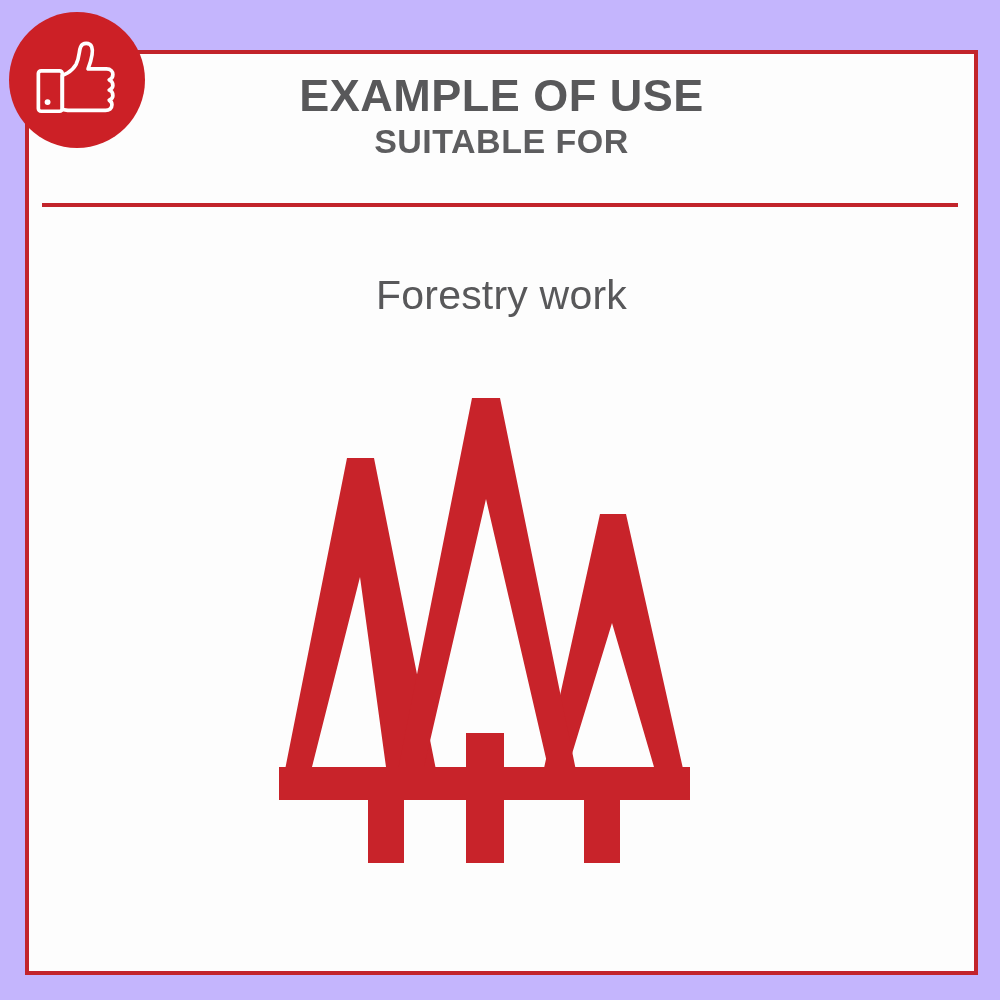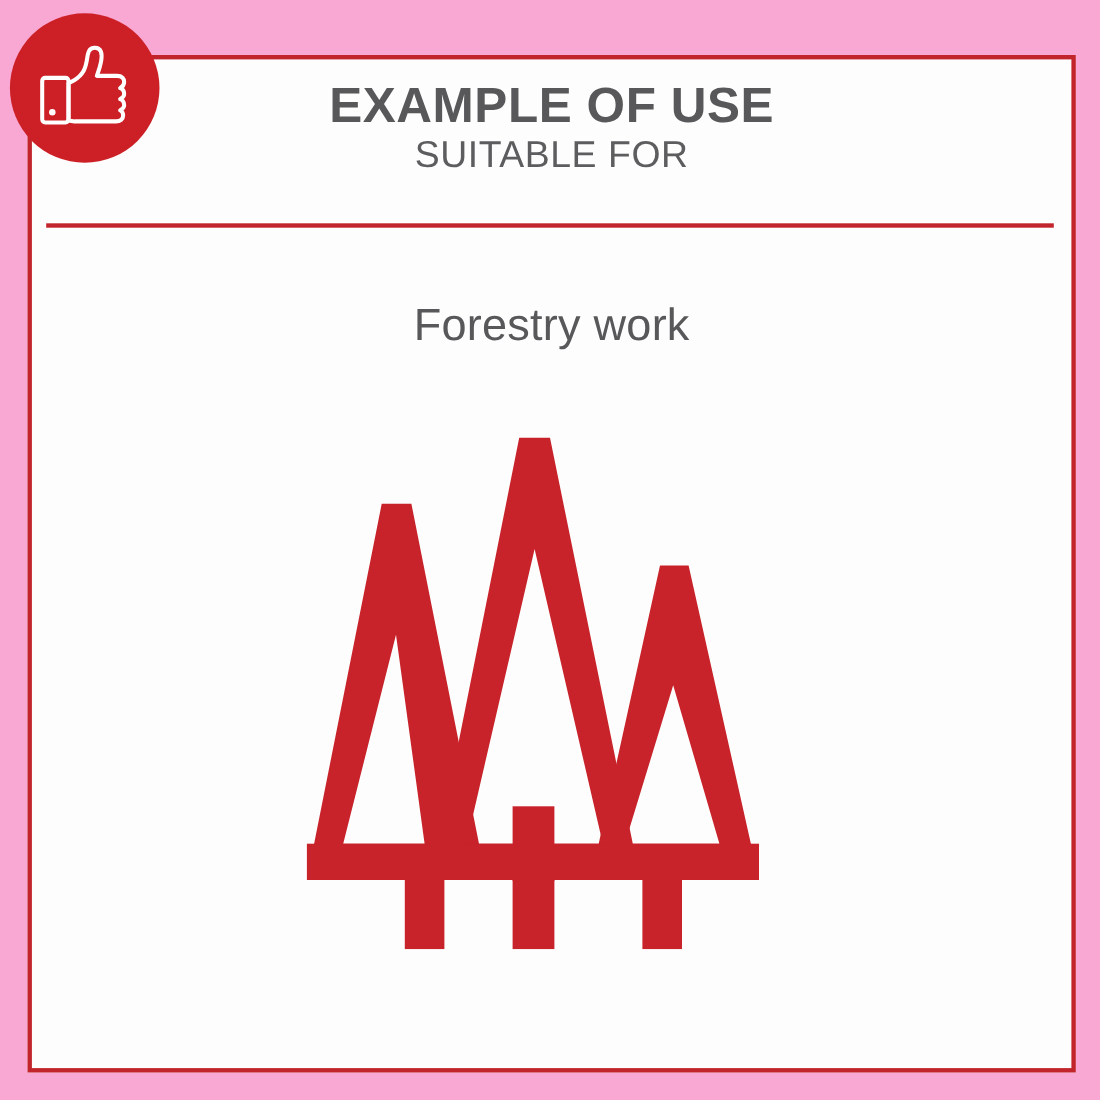--- a/index.html
+++ b/index.html
@@ -10,21 +10,21 @@
     width: 1000px;
     height: 1000px;
     background: #ffffff;
     font-family: "Liberation Sans", sans-serif;
     overflow: hidden;
   }
   .page {
     position: relative;
     width: 1000px;
     height: 1000px;
-    background: #f9a8d4;
+    background: #c4b5fd;
   }
 
   
   .frame {
     position: absolute;
     left: 25px;
     top: 50px;
     width: 953px;
     height: 925px;
     border: 4px solid #c2242b;
@@ -64,21 +64,21 @@
   .title-main {
     font-size: 45px;
     font-weight: bold;
     color: #58585a;
     letter-spacing: 0.5px;
     line-height: 1.05;
     white-space: nowrap;
   }
   .title-sub {
     font-size: 34px;
-    font-weight: normal;
+    font-weight: bold;
     color: #5d5d5f;
     letter-spacing: 0.5px;
     line-height: 1.35;
     white-space: nowrap;
   }
 
   
   .divider {
     position: absolute;
     left: 42px;

